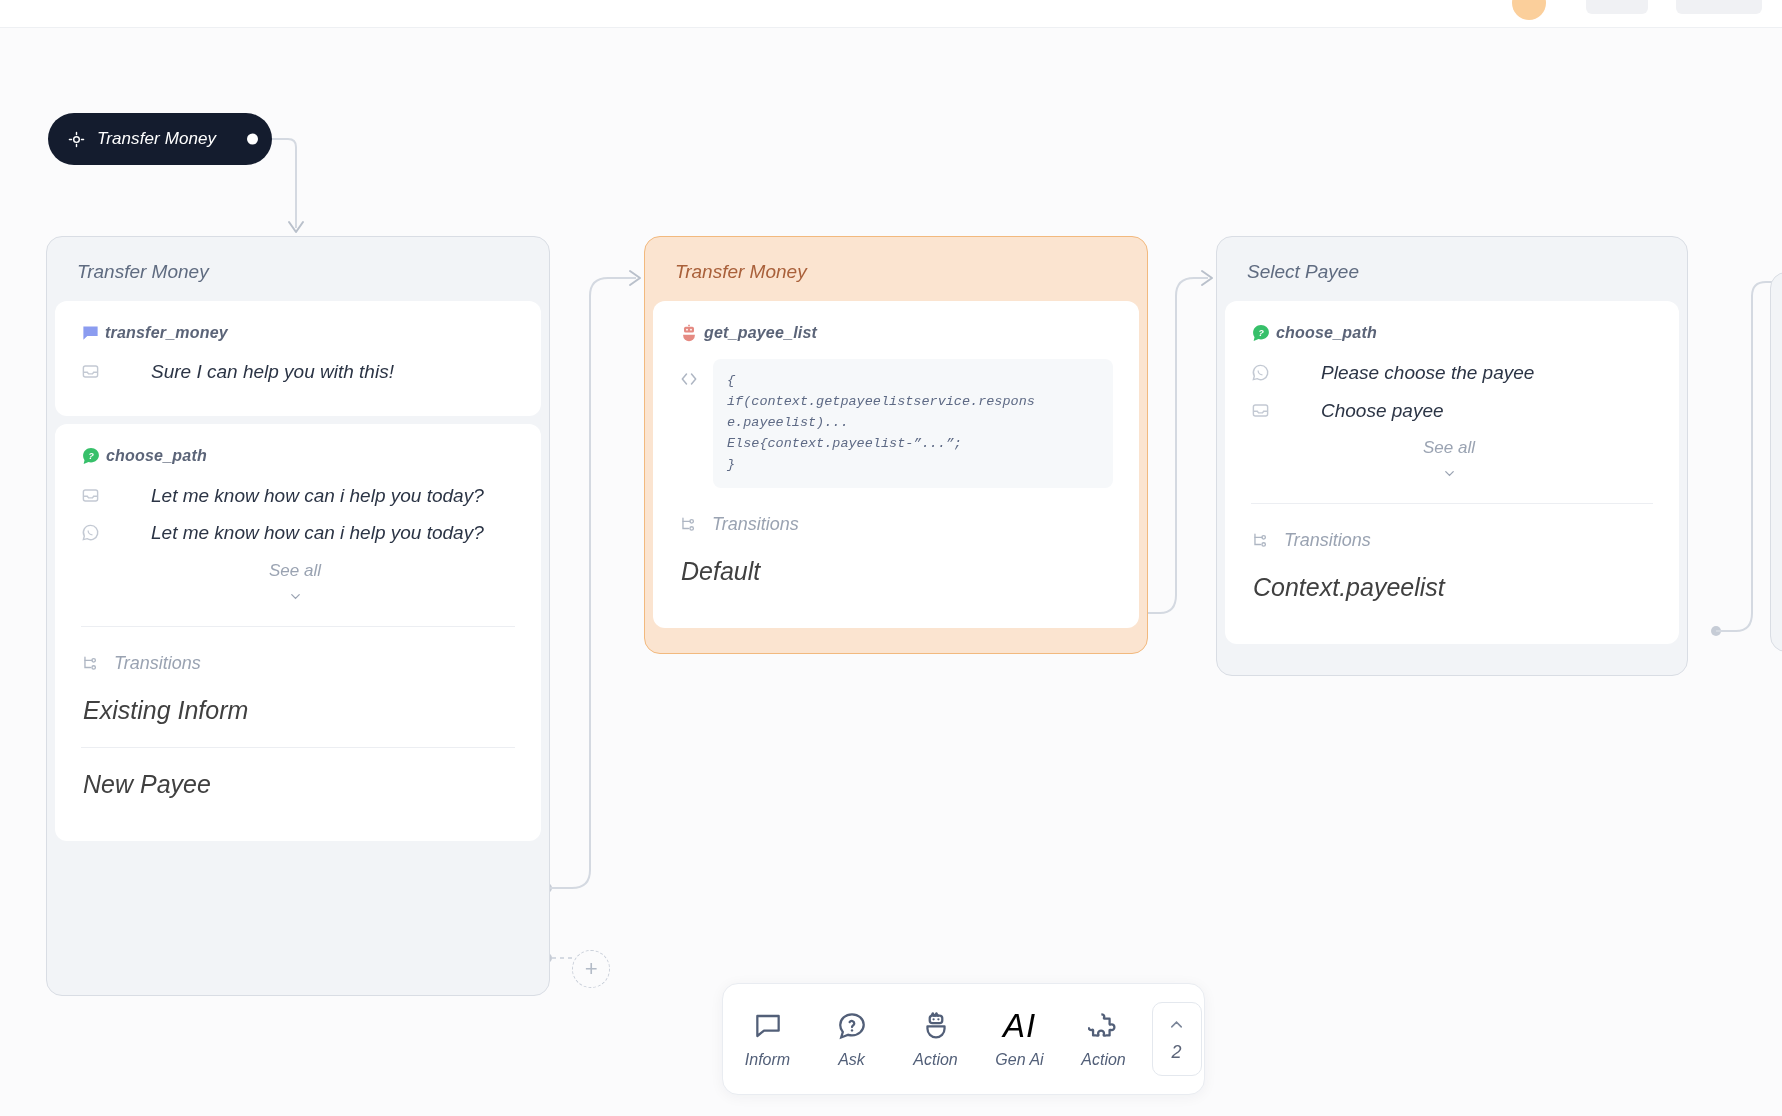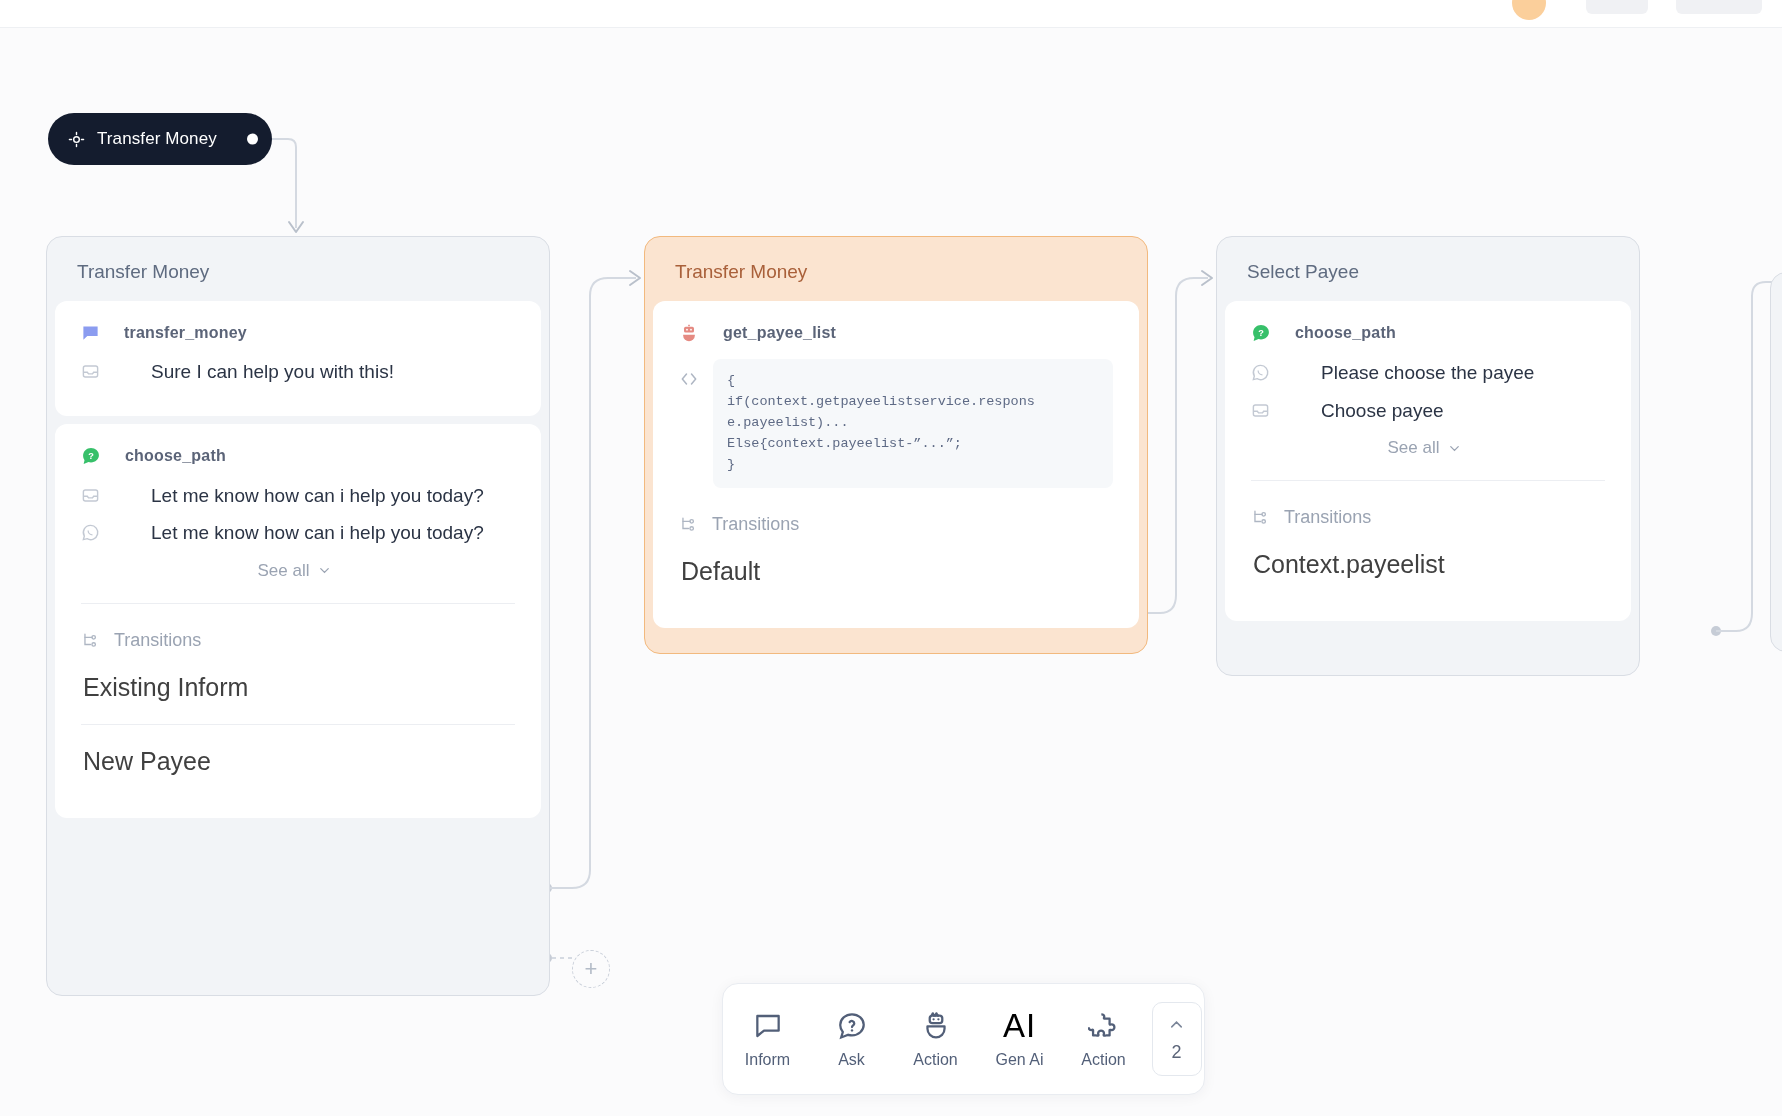--- a/index.html
+++ b/index.html
@@ -13,21 +13,21 @@
     position:relative;
   }
 
   
   .top-strip{position:absolute;top:0;left:0;width:1782px;height:28px;background:#ffffff;border-bottom:1px solid #eef0f3;}
   .top-avatar{position:absolute;top:-14px;left:1512px;width:34px;height:34px;border-radius:50%;background:#fbcf9b;}
   .top-pill{position:absolute;top:-8px;width:62px;height:22px;border-radius:6px;background:#f0f1f4;}
   .top-pill.a{left:1586px;}
   .top-pill.b{left:1676px;width:86px;}
 
-  .canvas{position:absolute;inset:0;}
+  .canvas{position:absolute;inset:0;font-style:italic;}
 
   
   svg.wires{position:absolute;top:0;left:0;width:1782px;height:1116px;pointer-events:none;}
 
   
   .start-node{
     position:absolute;left:48px;top:113px;width:224px;height:52px;
     background:#141c2e;border-radius:26px;display:flex;align-items:center;
     padding:0 18px 0 20px;gap:12px;color:#ffffff;
   }
@@ -42,29 +42,29 @@
   .card.accent{background:#fbe4d0;border-color:#f2b97e;}
   .card-title{
     font-size:19px;color:#5f6b80;padding:16px 16px 18px 22px;
   }
   .card.accent .card-title{color:#a9603a;}
   .card-body{background:#ffffff;border-radius:12px;padding:0;overflow:hidden;}
   .card-body + .card-body{margin-top:8px;}
 
   .block{padding:22px 26px 20px 26px;}
 
-  .block-head{display:flex;align-items:center;gap:24px;margin-bottom:16px;}
+  .block-head{display:flex;align-items:center;gap:5px;margin-bottom:16px;}
   .block-head .name{font-size:16px;font-weight:bold;color:#5b6478;letter-spacing:.2px;}
 
   .msg-row{display:flex;align-items:flex-start;gap:15px;margin-bottom:10px;}
   .msg-row .txt{font-size:19px;line-height:1.45;color:#2b3445;margin-left:36px;}
 
   .see-all{
     display:flex;align-items:center;justify-content:center;gap:8px;
-    color:#9aa3b2;font-size:17px;margin-top:14px;padding-right:6px;
+    color:#9aa3b2;font-size:17px;margin-top:14px;padding-right:6px;flex-direction:column;
   }
 
   .divider{height:1px;background:#eceef2;margin:22px 0 0 0;}
 
   .trans-head{display:flex;align-items:center;gap:14px;padding:26px 0 0 0;}
   .trans-head .t{font-size:18px;color:#9aa3b2;}
 
   .trans-item{
     font-size:25px;color:#404040;padding:22px 0 22px 2px;
   }
@@ -276,21 +276,21 @@
               </svg>
           </span>
           <span class="t">Transitions</span>
         </div>
 
         <div class="trans-item">Default</div>
       </div>
     </div>
   </div>
 
-  <div class="card" style="left:1216px;top:236px;width:424px;height:440px;">
+  <div class="card" style="left:1216px;top:236px;width:472px;height:440px;">
     <div class="card-title">Select Payee</div>
 
     <div class="card-body">
       <div class="block">
         <div class="block-head">
           <span class="ic">
             <svg width="20" height="20" viewBox="0 0 24 24">
                 <path d="M12 2.5c5.2 0 9.5 3.8 9.5 8.6s-4.3 8.6-9.5 8.6a11 11 0 01-3-.4L3.2 21.5l1-4.4a8.3 8.3 0 01-1.7-5C2.5 6.3 6.8 2.5 12 2.5z" fill="#37c06a"></path>
                 <text x="12" y="15.6" font-size="11" font-weight="bold" fill="#ffffff" text-anchor="middle" font-family="Liberation Sans, sans-serif">?</text>
               </svg>

